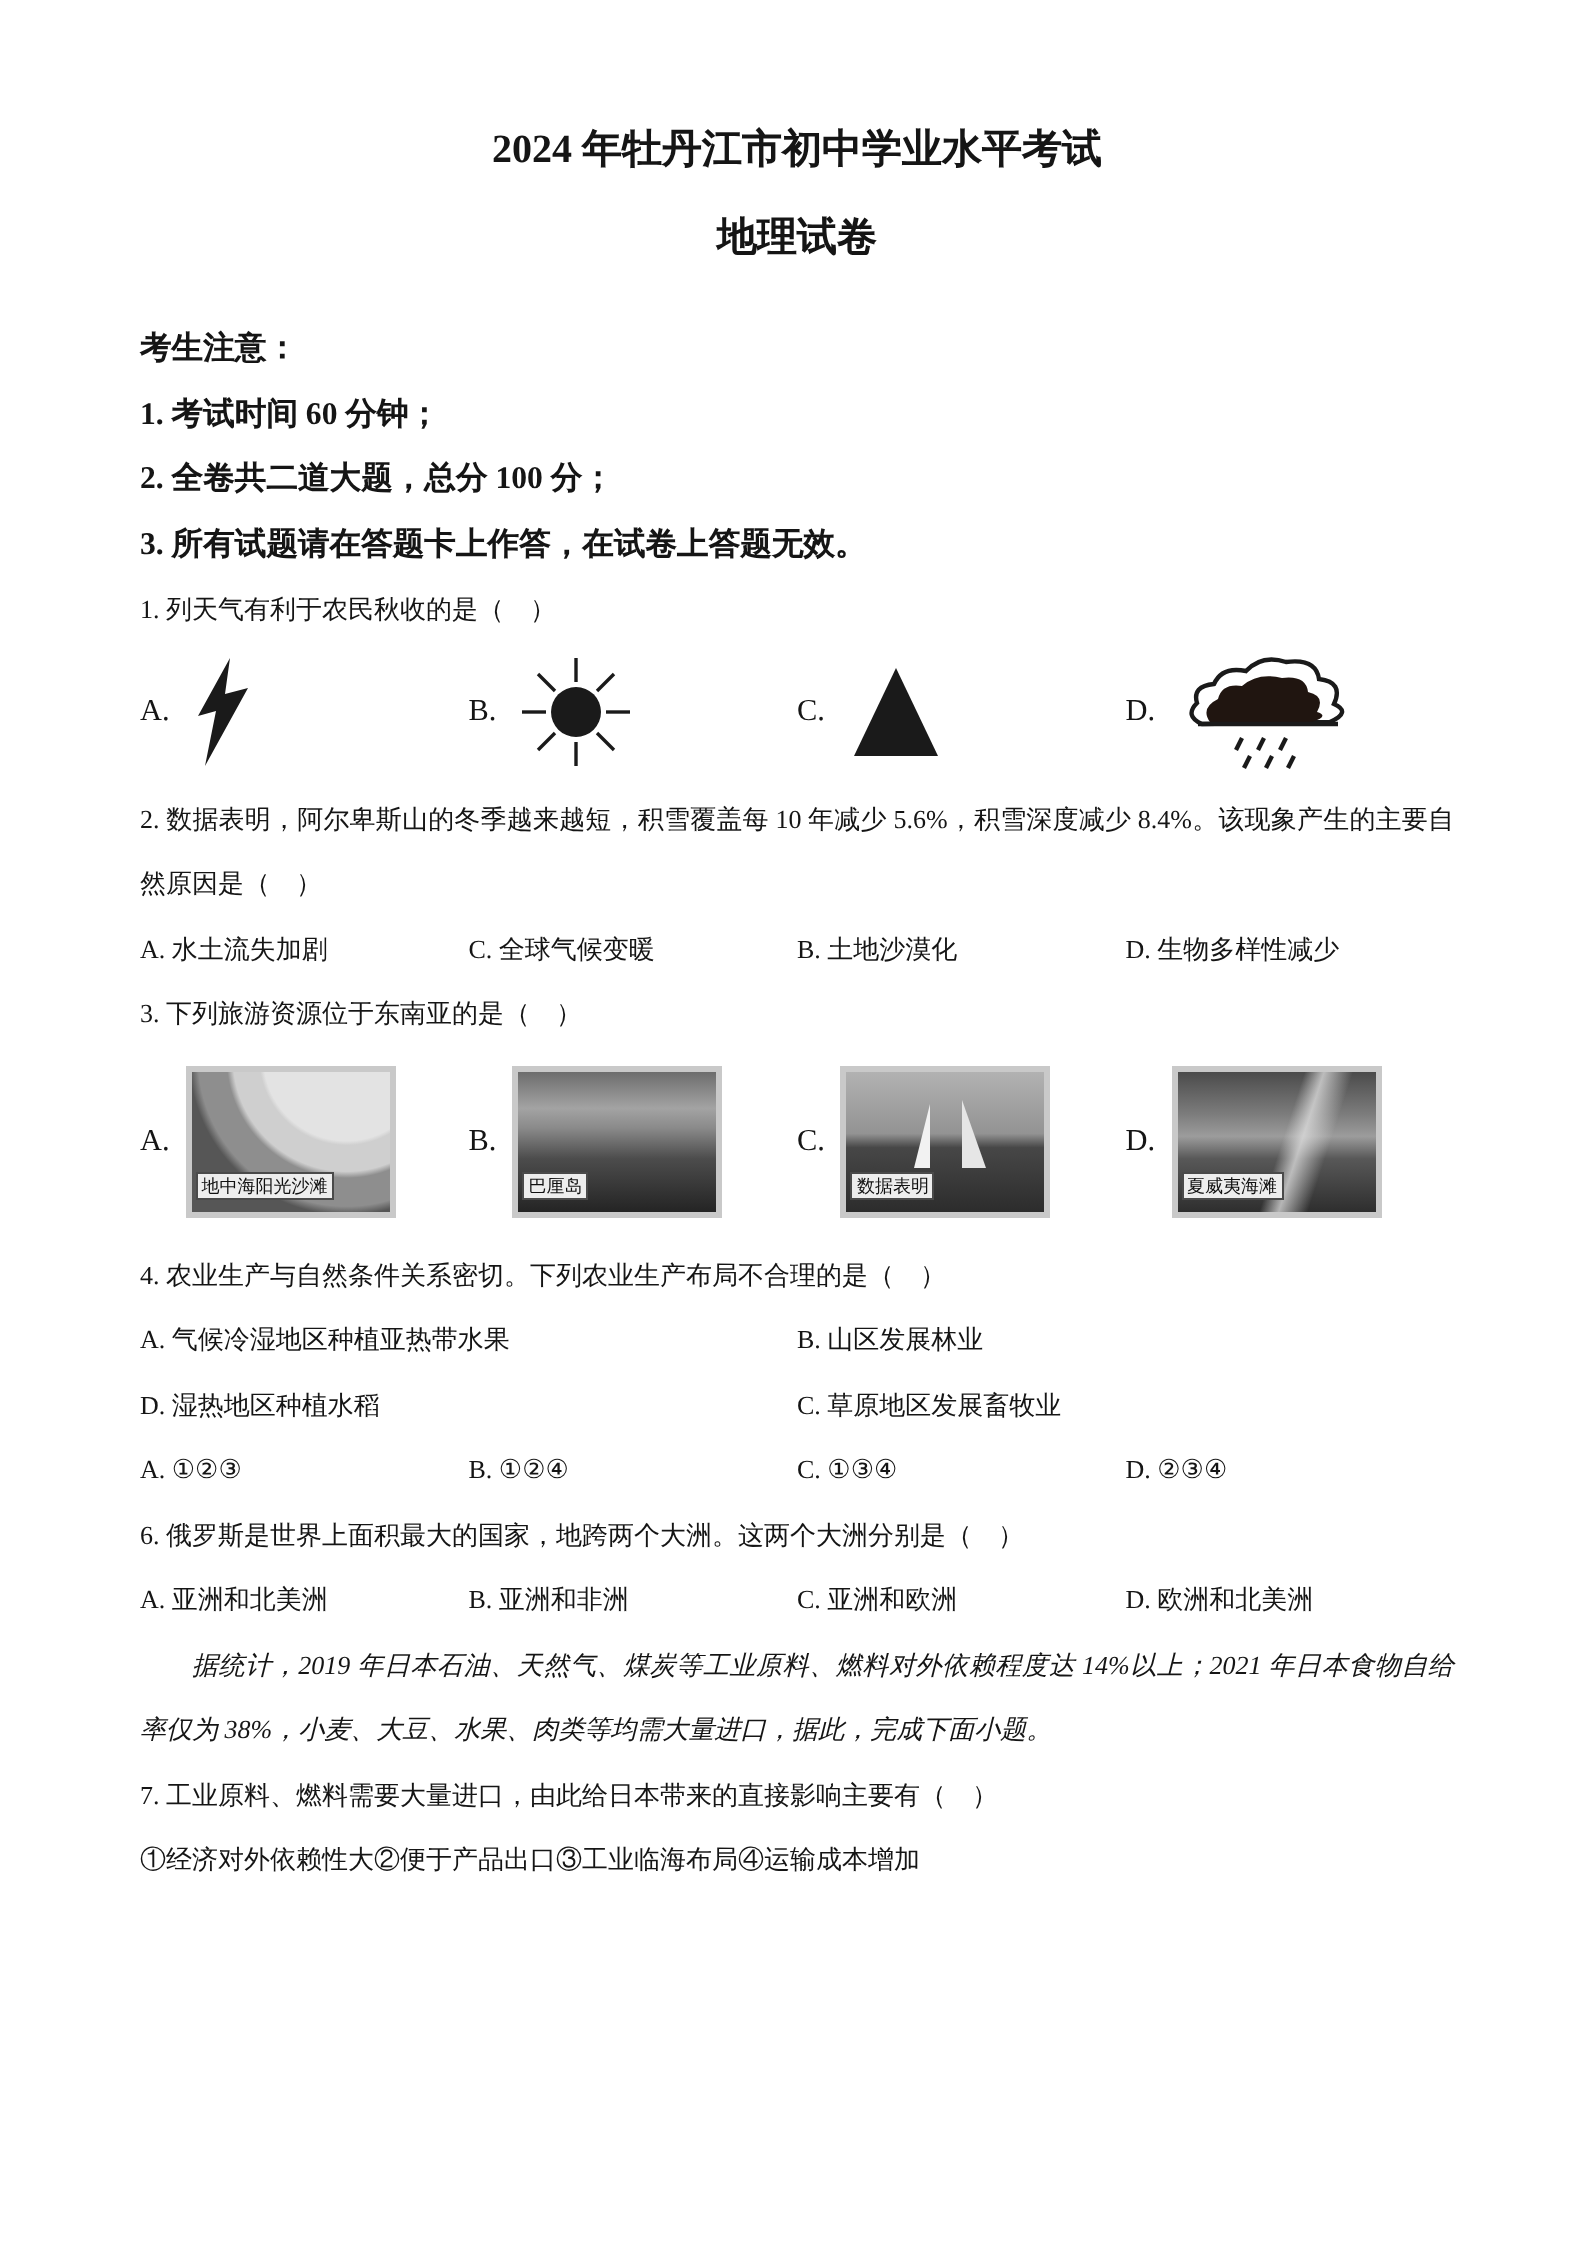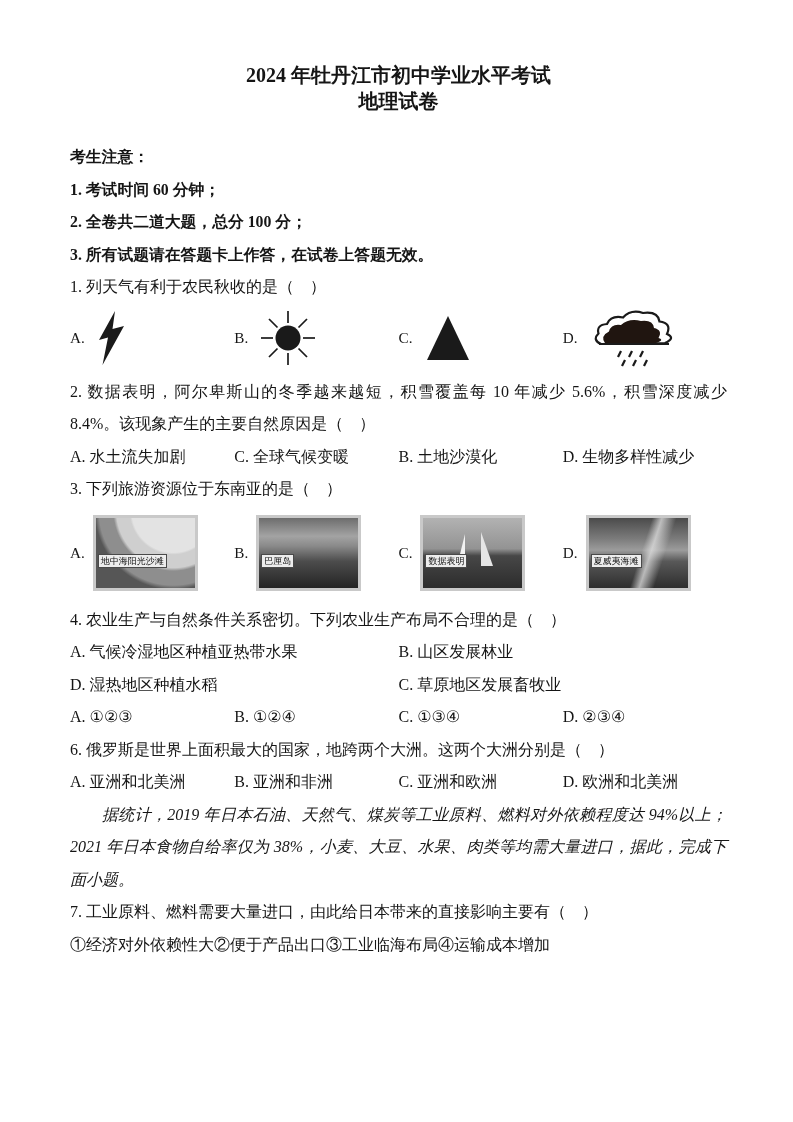--- a/index.html
+++ b/index.html
@@ -14,24 +14,24 @@
     padding:62px 66px 0 70px;
     overflow:hidden;
   }
   .title, .subtitle {
     text-align:center;
     font-size:20px;
     font-weight:bold;
     line-height:26px;
     margin:0;
   }
-  .title { }
+  .title { margin-bottom:18px; }
   .subtitle { margin-bottom:27px; }
   .line {
-    font-size:16px;
+    font-size:13px;
     line-height:32.5px;
     text-align:justify;
   }
   .bold { font-weight:bold; font-size:15.8px; }
   .row4 {
     display:grid;
     grid-template-columns:25% 25% 25% 25%;
   }
   .row2 {
     display:grid;
@@ -60,21 +60,21 @@
     font-size:15.2px;
   }
   .photo {
     position:relative;
     width:99px; height:70px;
     border:3px solid #c9c9c9;
     box-sizing:content-box;
     flex:0 0 auto;
   }
   .caption {
-    position:absolute; left:2px; bottom:20px;
+    position:absolute; left:2px; bottom:6px;
     font-size:9px; line-height:12px;
     background:#ededed;
     border:1px solid #4a4a4a;
     padding:0 2px;
     color:#111;
     white-space:nowrap;
   }
   .photo-a { background:
       radial-gradient(circle at 78% -10%, #e3e3e3 0 38%, #cfcfcf 40% 52%, #8e8e8e 55% 68%, #565656 72% 100%); }
   .photo-b { background:
@@ -230,20 +230,20 @@
   <div class="q-block">
     <div class="line">6. 俄罗斯是世界上面积最大的国家，地跨两个大洲。这两个大洲分别是（　）</div>
     <div class="row4">
       <div class="line">A. 亚洲和北美洲</div>
       <div class="line">B. 亚洲和非洲</div>
       <div class="line">C. 亚洲和欧洲</div>
       <div class="line">D. 欧洲和北美洲</div>
     </div>
   </div>
 
-  <div class="line passage-line">据统计，2019 年日本石油、天然气、煤炭等工业原料、燃料对外依赖程度达 94%以上；2021 年日本食物自给率仅为 38%，小麦、大豆、水果、肉类等均需大量进口，据此，完成下面小题。</div>
+  <div class="line passage-line">据统计，2019 年日本石油、天然气、煤炭等工业原料、燃料对外依赖程度达 14%以上；2021 年日本食物自给率仅为 38%，小麦、大豆、水果、肉类等均需大量进口，据此，完成下面小题。</div>
 
   <div class="q-block">
     <div class="line">7. 工业原料、燃料需要大量进口，由此给日本带来的直接影响主要有（　）</div>
     <div class="line">①经济对外依赖性大②便于产品出口③工业临海布局④运输成本增加</div>
   </div>
 
 </div>
 
 </body></html>

